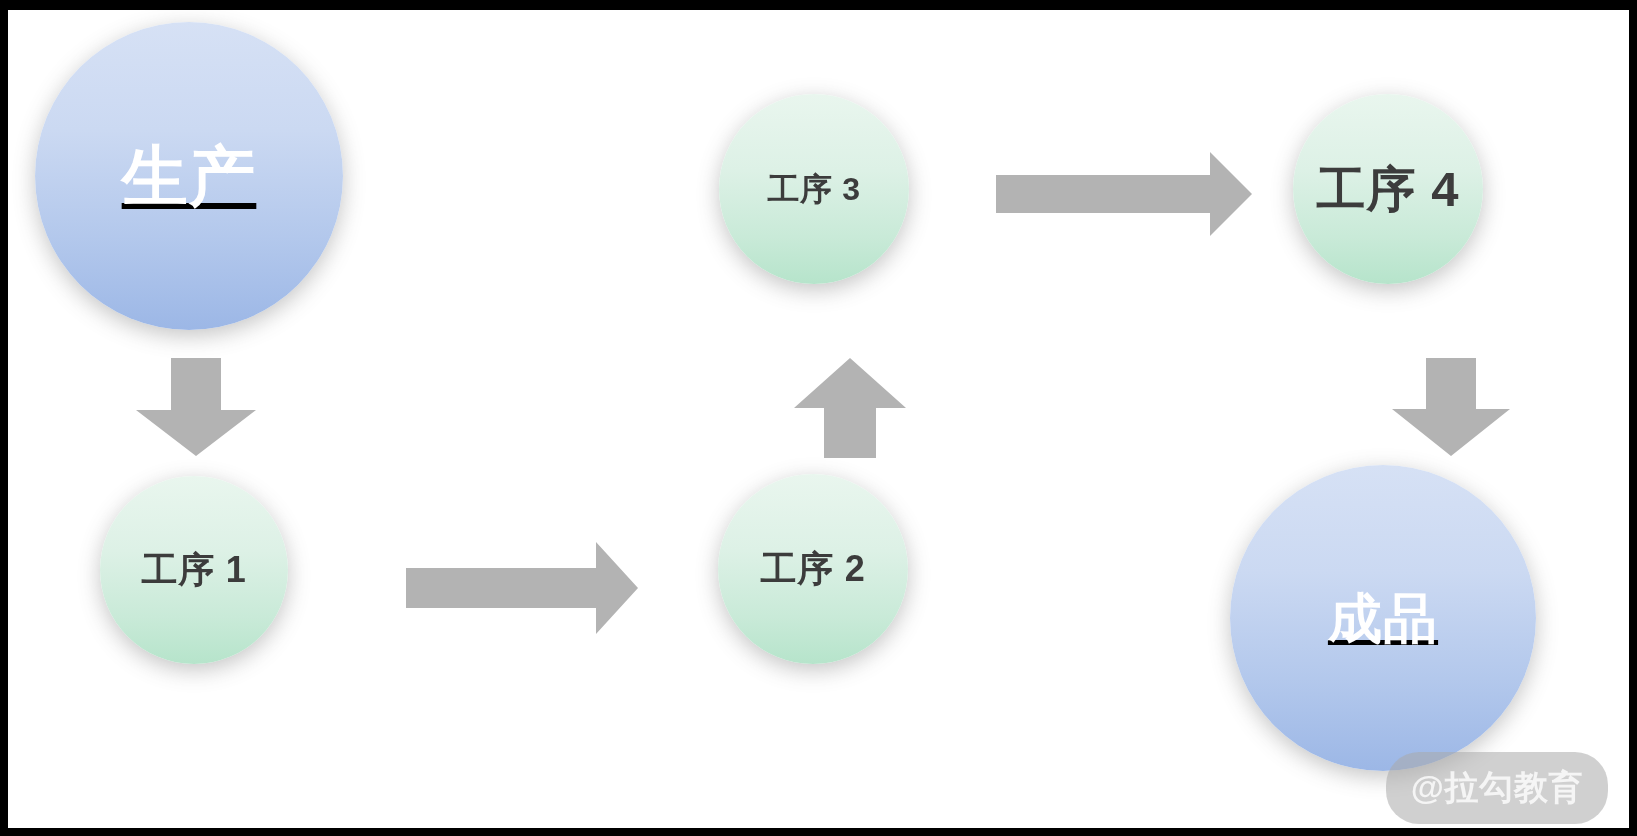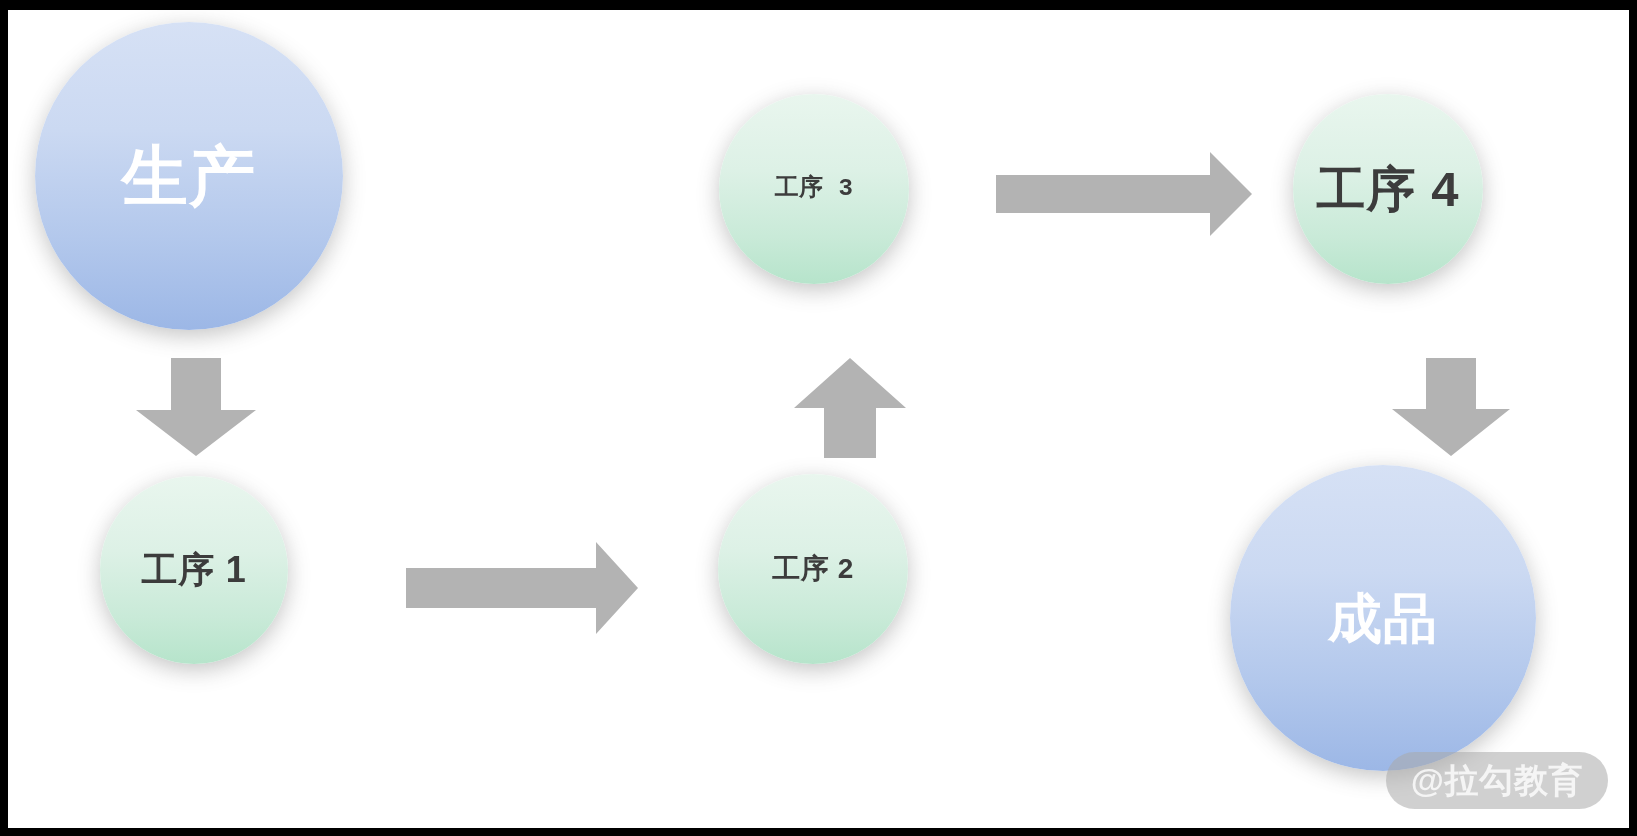--- a/index.html
+++ b/index.html
@@ -41,43 +41,44 @@
     line-height: 1;
   }
   .node .node-label {
     display: block;
     font-weight: bold;
     letter-spacing: 0.02em;
     white-space: nowrap;
   }
   .node.blue {
     background: linear-gradient(180deg, #d6e1f5 0%, #cbd9f2 35%, #b3c8ec 70%, #9cb7e6 100%);
+    text-decoration: underline;
   }
   .node.blue .node-label {
     color: #ffffff;
   }
   .node.green {
     background: linear-gradient(180deg, #e9f6ee 0%, #ddf1e6 40%, #c9ead8 75%, #b6e4cb 100%);
   }
   .node.green .node-label {
     color: #3c3c3c;
   }
 
   
   #node-production { left: 27px;   top: 12px;  width: 308px; height: 308px; }
   #node-production .node-label { font-size: 66px; }
 
   #node-step1 { left: 92px;   top: 466px; width: 188px; height: 188px; justify-content: center; }
   #node-step1 .node-label { font-size: 36px; }
 
   #node-step2 { left: 710px;  top: 464px; width: 190px; height: 190px; }
-  #node-step2 .node-label { font-size: 28px; }
+  #node-step2 .node-label { font-size: 36px; }
 
   #node-step3 { left: 711px;  top: 84px;  width: 190px; height: 190px; }
-  #node-step3 .node-label { font-size: 24px; font-family: Liberation Mono, monospace; }
+  #node-step3 .node-label { font-size: 32px; }
 
   #node-step4 { left: 1285px; top: 84px;  width: 190px; height: 190px; }
   #node-step4 .node-label { font-size: 49px; }
 
   #node-finished { left: 1222px; top: 455px; width: 306px; height: 306px; }
   #node-finished .node-label { font-size: 54px; }
 
   
   .arrow {
     position: absolute;
@@ -89,21 +90,21 @@
   #arrow-step2-to-step3 { left: 786px;  top: 348px; width: 112px; height: 100px; }
   #arrow-step3-to-step4 { left: 988px;  top: 142px; width: 256px; height: 84px; }
   #arrow-step4-to-finished { left: 1384px; top: 348px; width: 118px; height: 98px; }
 
   
   #watermark {
     position: absolute;
     left: 1378px;
     top: 742px;
     width: 222px;
-    height: 57px;
+    height: 72px;
     border-radius: 33px;
     background: rgba(170, 170, 170, 0.55);
     display: flex;
     align-items: center;
     justify-content: center;
     text-align: center;
   }
   #watermark .wm-text {
     font-size: 34px;
     font-weight: bold;

